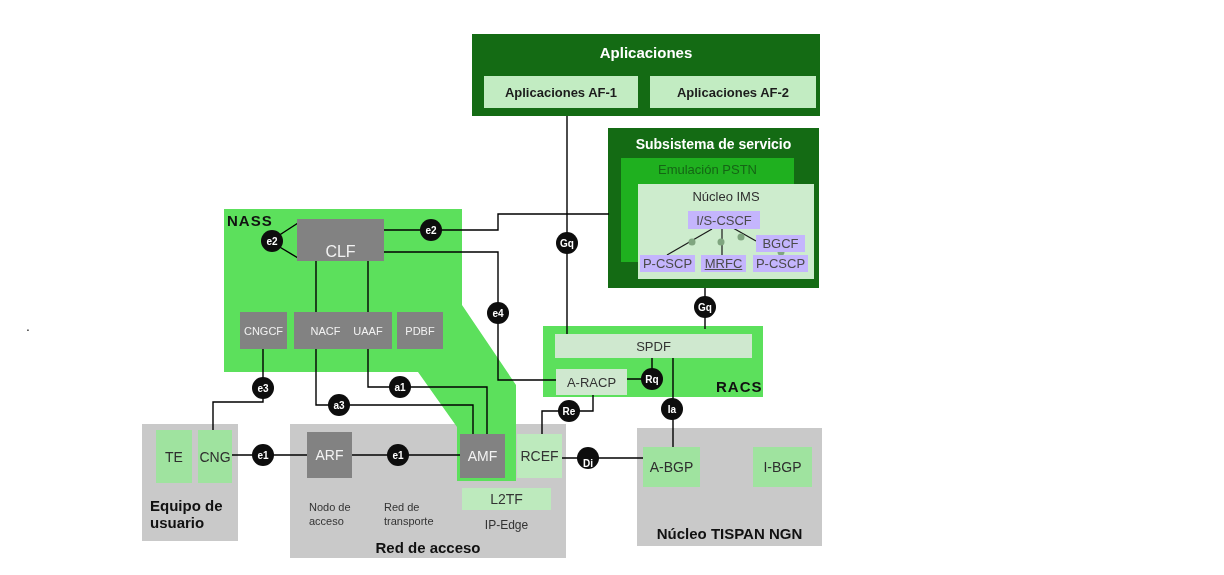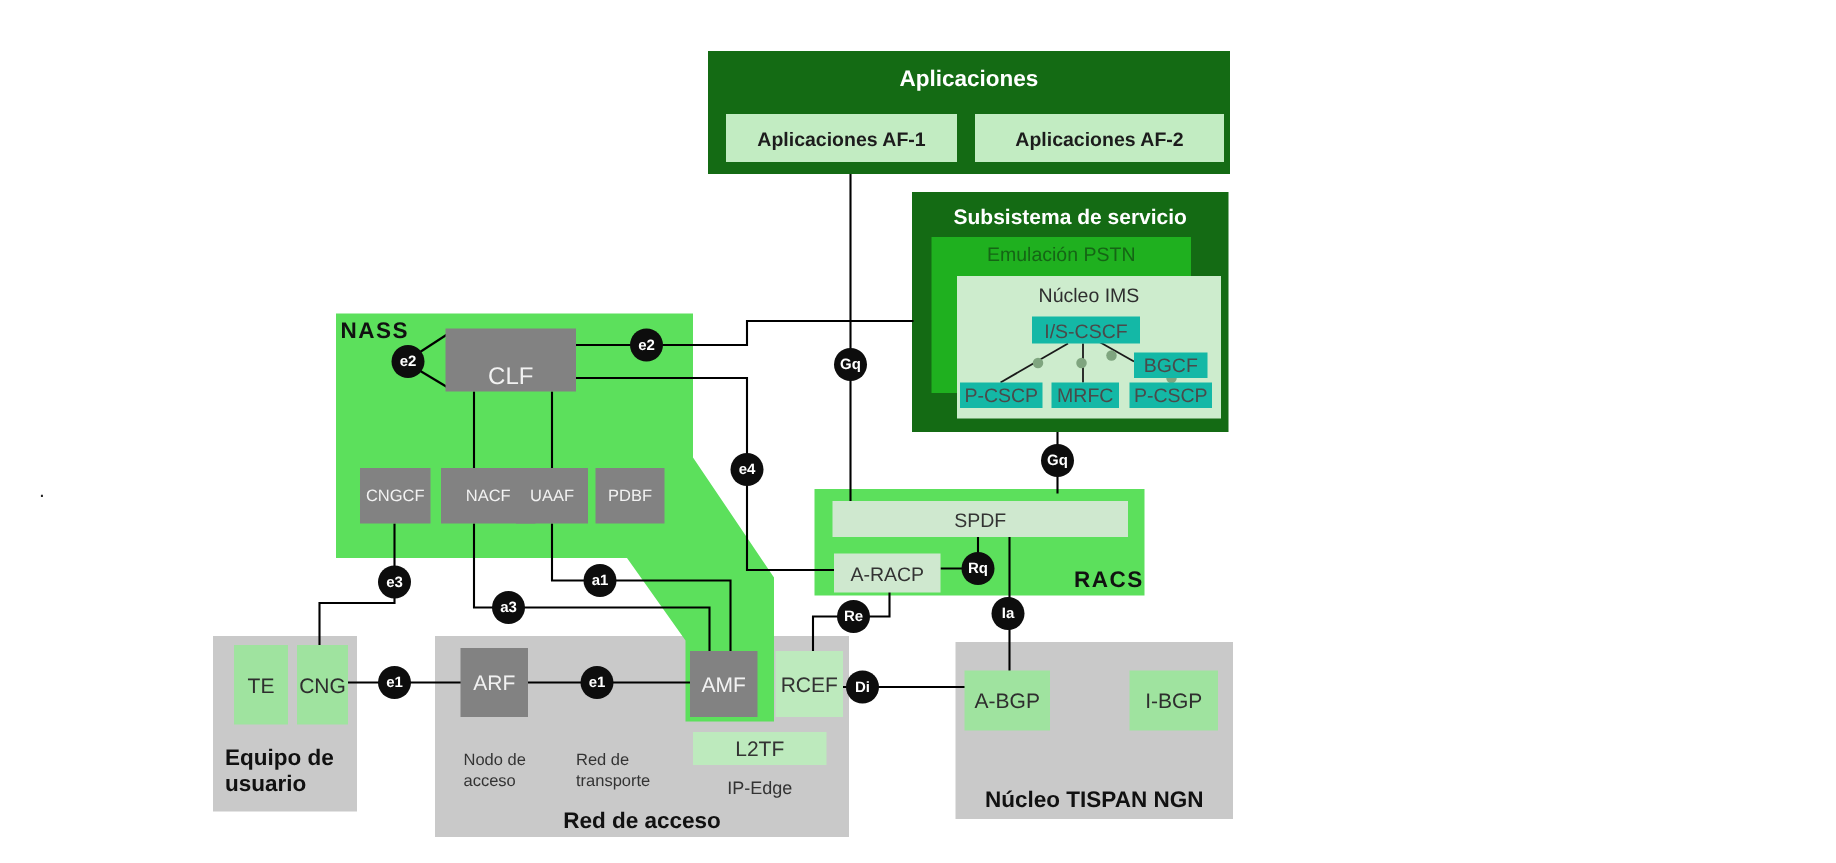--- a/index.html
+++ b/index.html
@@ -10,21 +10,21 @@
   .container-dark{background:#146b14;z-index:1;}
   .container-gray{background:#c9c9c9;z-index:1;}
   .title-white{color:#ffffff;font-weight:bold;font-size:15px;text-align:center;}
   .region-bright{background:#5ce05c;z-index:2;}
   .chip{display:flex;align-items:center;justify-content:center;z-index:4;}
   .chip-dark{background:#828282;color:#f2f2f2;}
   .chip-soft{background:#c2ecc2;color:#1c1c1c;font-weight:bold;font-size:13px;}
   .chip-mint{background:#bdeabd;color:#333;}
   .chip-node{background:#9fe39f;color:#2e2e2e;}
   .chip-pale{background:#cfe8cf;color:#333;}
-  .chip-gray{background:#14b8a6;color:#4a4a4a;z-index:7;}
+  .chip-gray{background:#c4b5fd;color:#4a4a4a;z-index:7;}
   .lbl-bold{font-weight:bold;color:#111;z-index:4;}
   .lbl-small{font-size:11px;color:#333;line-height:1.25;z-index:4;}
   .iface{position:absolute;width:22px;height:22px;margin:-11px 0 0 -11px;background:#0d0d0d;
          border-radius:50%;color:#fff;font-size:10px;font-weight:bold;display:flex;
          align-items:center;justify-content:center;z-index:8;}
   .ims-lines{z-index:6;}
   .g-lines{z-index:3;}
   .nass-layer{z-index:2;}
 </style>
 </head>
@@ -100,21 +100,21 @@
 
   <div class="abs chip chip-gray" style="left:688px;top:211px;width:72px;height:18px;font-size:13px;">
     <span>I/S-CSCF</span>
   </div>
   <div class="abs chip chip-gray" style="left:756px;top:235px;width:49px;height:17px;font-size:13px;">
     <span>BGCF</span>
   </div>
   <div class="abs chip chip-gray" style="left:640px;top:255px;width:55px;height:17px;font-size:13px;">
     <span>P-CSCP</span>
   </div>
-  <div class="abs chip chip-gray" style="left:701px;top:255px;width:45px;height:17px;font-size:13px;">
+  <div class="abs chip chip-gray" style="left:701px;top:255px;width:45px;height:17px;font-size:13px;text-decoration:underline;">
     <span>MRFC</span>
   </div>
   <div class="abs chip chip-gray" style="left:753px;top:255px;width:55px;height:17px;font-size:13px;">
     <span>P-CSCP</span>
   </div>
 
   <div class="abs lbl-bold" style="left:227px;top:212px;font-size:15px;letter-spacing:1px;">NASS</div>
   <div class="abs chip chip-dark" style="left:297px;top:219px;width:87px;height:42px;font-size:16px;align-items:flex-end;">
     <span>CLF</span>
   </div>
@@ -204,19 +204,19 @@
     </div>
   <div class="iface" style="left:652px;top:379px;">
       <span>Rq</span>
     </div>
   <div class="iface" style="left:569px;top:411px;">
       <span>Re</span>
     </div>
   <div class="iface" style="left:672px;top:409px;">
       <span>Ia</span>
     </div>
-  <div class="iface" style="left:575px;top:458px;">
+  <div class="iface" style="left:588px;top:458px;align-items:flex-end;">
       <span>Di</span>
     </div>
 
   <div class="abs" style="left:26px;top:318px;font-size:14px;color:#222;z-index:4;">.</div>
 
 </div>
 
 </body></html>

